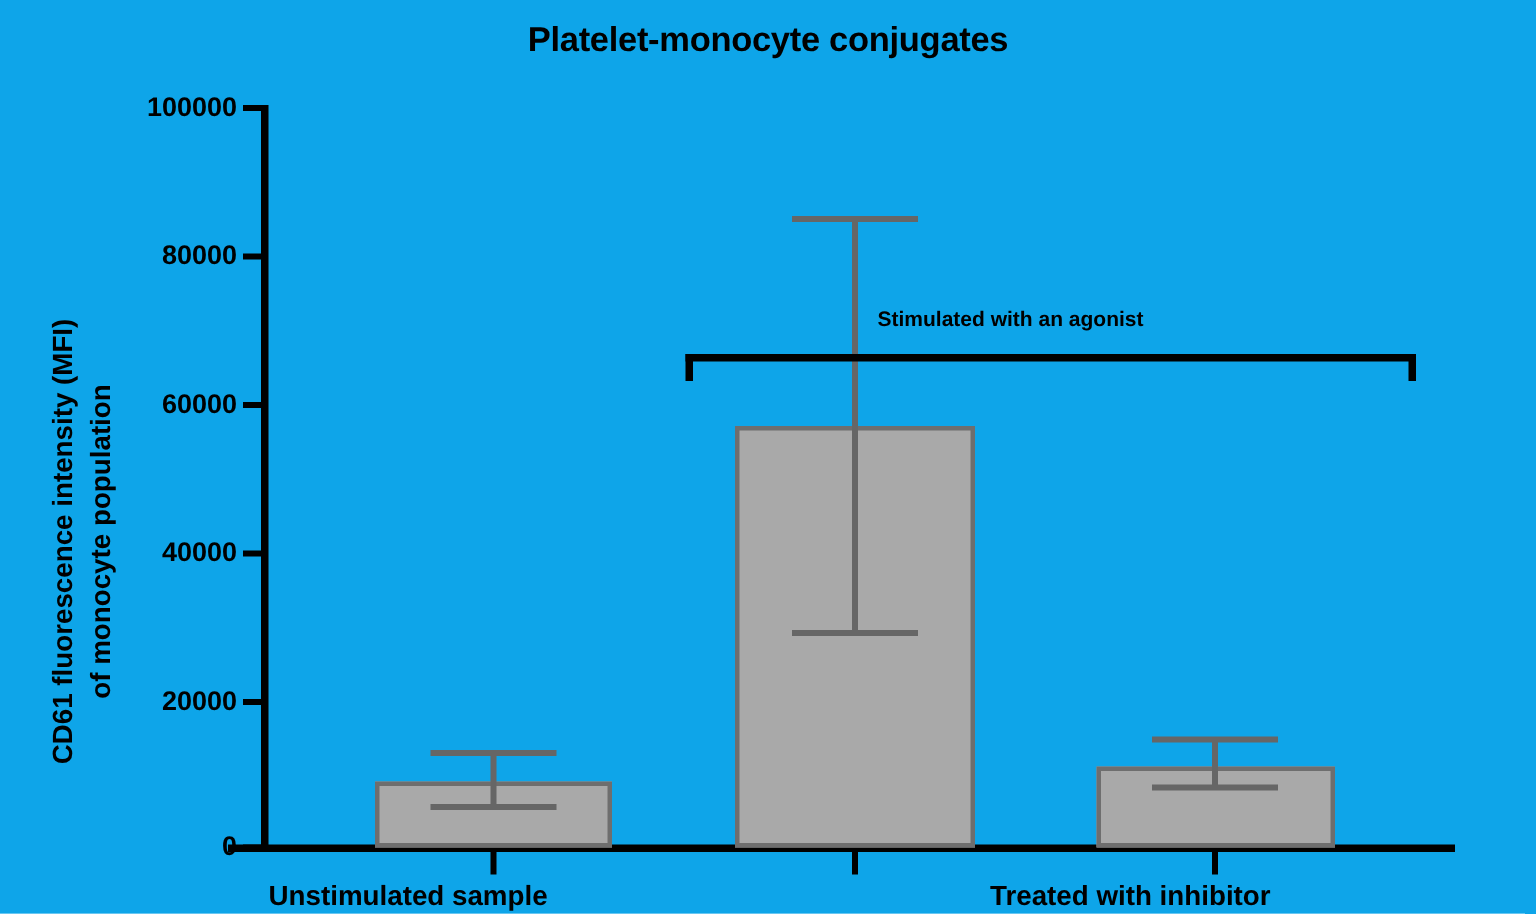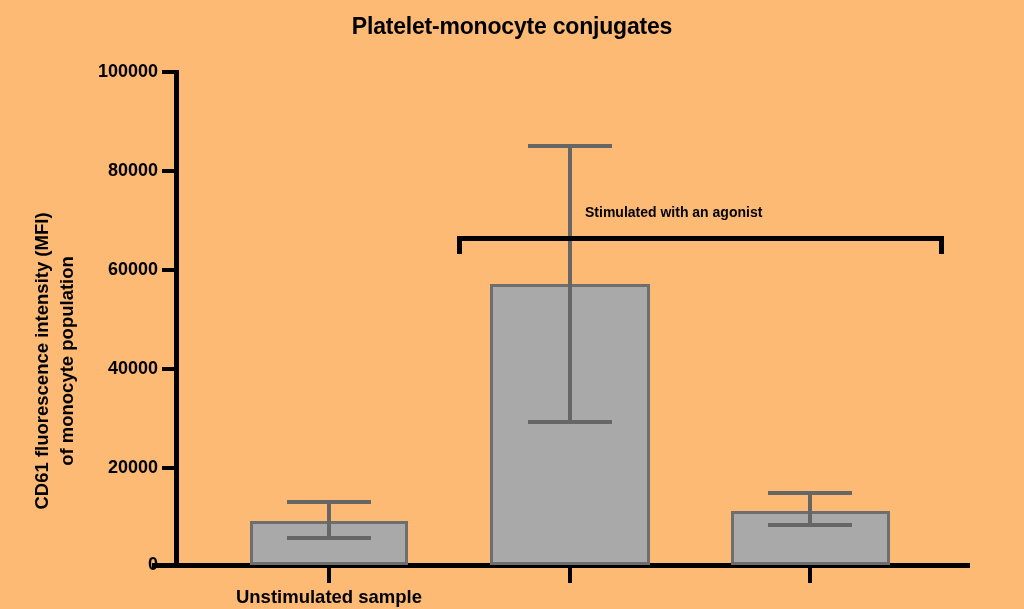--- a/index.html
+++ b/index.html
@@ -11,21 +11,21 @@
     width: 1024px;
     height: 609px;
     overflow: hidden;
     font-family: "Liberation Sans", sans-serif;
     color: #000000;
   }
   #figure {
     position: relative;
     width: 1024px;
     height: 609px;
-    background: #fdba74;
+    background: #0ea5e9;
   }
   
   #chart-title {
     position: absolute;
     left: 0;
     top: 12px;
     width: 1024px;
     text-align: center;
     font-size: 23px;
     font-weight: bold;
@@ -86,21 +86,21 @@
     position: absolute;
     top: 568px;
     width: 4px;
     height: 15px;
     background: #000000;
   }
   .x-tick-label {
     position: absolute;
     top: 586px;
     width: 300px;
-    text-align: center;
+    text-align: left;
     font-size: 18.5px;
     font-weight: bold;
     line-height: 22px;
     white-space: nowrap;
   }
   
   .bar {
     position: absolute;
     background: #a9a9a9;
     border: 3px solid #6e6e6e;
@@ -200,20 +200,21 @@
   <div class="err-stem" style="left:808px; top:492px; height:33px;"></div>
   <div class="err-cap" style="left:768px; top:491px; width:84px;"></div>
   <div class="err-cap" style="left:768px; top:523px; width:84px;"></div>
 
   <div class="x-tick" style="left:327px;"></div>
   <div class="x-tick-label" style="left:179px;">Unstimulated sample</div>
 
   <div class="x-tick" style="left:568px;"></div>
 
   <div class="x-tick" style="left:808px;"></div>
+  <div class="x-tick-label" style="left:660px;">Treated with inhibitor</div>
 
   <div id="bracket">
     <div class="b-top"></div>
     <div class="b-left"></div>
     <div class="b-right"></div>
   </div>
   <div id="bracket-label">Stimulated with an agonist</div>
 
 </div>
 

